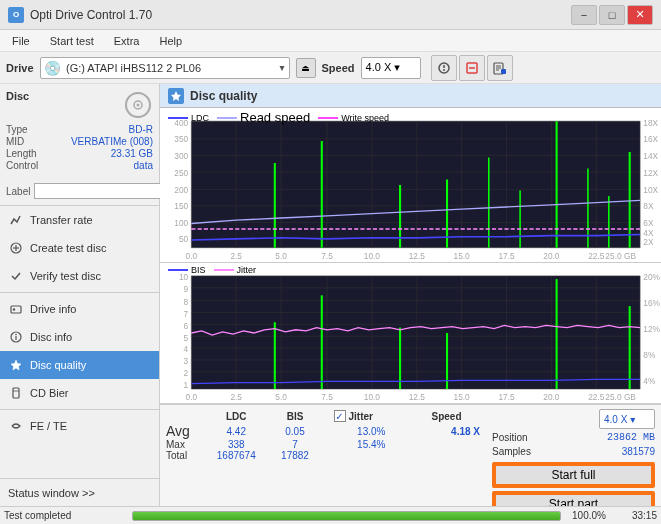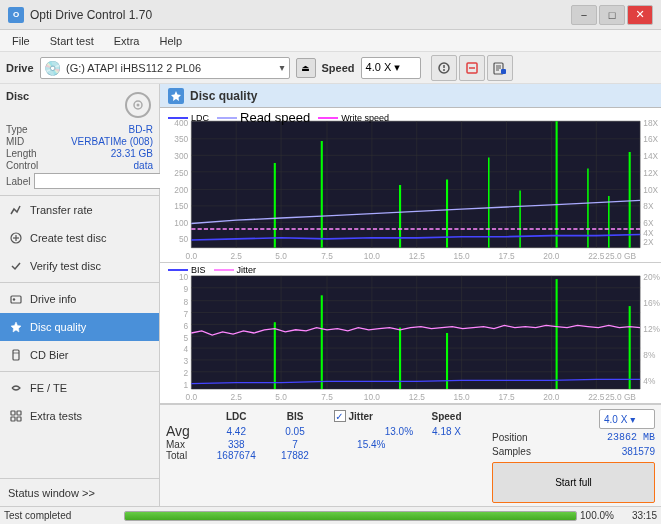--- a/index.html
+++ b/index.html
@@ -33,21 +33,21 @@
     .main { display: flex; height: calc(524px - 30px - 22px - 32px - 18px); }
 
     
     .sidebar { width: 160px; background: #f0f0f0; border-right: 1px solid #ccc; display: flex; flex-direction: column; }
     .disc-section { padding: 6px; border-bottom: 1px solid #ccc; }
     .disc-header { display: flex; align-items: flex-start; justify-content: space-between; margin-bottom: 4px; }
     .disc-title { font-size: 11px; font-weight: bold; color: #333; }
     .disc-row { display: flex; justify-content: space-between; margin-bottom: 1px; gap: 28px; }
     .disc-key { font-size: 10px; color: #555; }
     .disc-val { font-size: 10px; color: #2255cc; }
-    .disc-label-row { display: flex; align-items: center; gap: 4px; margin-top: 2px; }
+    .disc-label-row { display: flex; align-items: center; gap: 4px; margin-top: 12px; }
     .disc-label-key { font-size: 10px; color: #555; }
     .disc-label-input { flex: 1; height: 16px; border: 1px solid #aaa; font-size: 10px; padding: 0 2px; }
     .disc-label-btn { width: 16px; height: 16px; background: #e0e0e0; border: 1px solid #aaa; border-radius: 2px; display: flex; align-items: center; justify-content: center; cursor: pointer; font-size: 9px; }
 
     .nav-item { display: flex; align-items: center; height: 28px; padding: 0 8px; cursor: pointer; gap: 6px; font-size: 11px; color: #333; }
     .nav-item.active { background: #4a90d9; color: white; }
     .nav-icon { width: 16px; height: 16px; display: flex; align-items: center; justify-content: center; }
     .nav-divider { height: 1px; background: #ccc; margin: 2px 0; }
 
     
@@ -55,27 +55,27 @@
 
     
     .dq-header { display: flex; align-items: center; background: #d8e8f8; height: 24px; padding: 0 8px; border-bottom: 1px solid #bbb; gap: 6px; }
     .dq-icon { width: 16px; height: 16px; background: #4a90d9; border-radius: 2px; display: flex; align-items: center; justify-content: center; }
     .dq-title { font-size: 12px; font-weight: bold; color: #333; }
 
     
     .charts { flex: 1; display: flex; flex-direction: column; padding: 0; overflow: hidden; }
     .chart-container { flex: 1; position: relative; border-bottom: 1px solid #ccc; }
     .chart-svg { width: 100%; height: 100%; }
-    .stats-btn { background: #e0e0e0; border: 1px solid #f97316; border-radius: 2px; font-size: 10px; padding: 14px 6px; cursor: pointer; min-width: 70px; text-align: center; }
+    .stats-btn { background: #e0e0e0; border: 4px solid #f97316; border-radius: 2px; font-size: 12px; padding: 2px 6px; cursor: pointer; min-width: 70px; text-align: center; }
     .speed-select-box { border: 1px solid #aaa; background: white; font-size: 10px; padding: 1px 4px; border-radius: 2px; display: flex; align-items: center; min-width: 56px; height: 20px; }
     .checkbox-box { width: 12px; height: 12px; border: 1px solid #888; background: white; display: flex; align-items: center; justify-content: center; }
     .checkbox-check { color: #2255cc; font-size: 10px; }
 
     
-    .status-bar { height: 18px; background: #f0f0f0; border-top: 1px solid #ccc; display: flex; align-items: center; gap: 0; padding: 0 4px; }
+    .status-bar { height: 18px; background: #f0f0f0; border-top: 1px solid #ccc; display: flex; align-items: center; gap: 8px; padding: 0 4px; }
     .status-text { font-size: 10px; color: #333; width: 120px; }
     .progress-bar { flex: 1; height: 10px; background: #ddd; border: 1px solid #aaa; border-radius: 2px; overflow: hidden; }
     .progress-fill { height: 100%; background: linear-gradient(to bottom, #66cc44, #44aa22); width: 100%; }
     .progress-pct { font-size: 10px; color: #333; width: 40px; text-align: center; }
     .status-time { font-size: 10px; color: #333; width: 40px; text-align: right; }
     .legend-item { display: flex; align-items: center; gap: 3px; }
   </style>
 </head>
 <body>
 
@@ -205,20 +205,30 @@
     <div class="nav-divider"></div>
     <div class="nav-item">
       <div class="nav-icon">
         <svg width="12" height="12" viewBox="0 0 12 12">
             <rect x="1" y="3" width="10" height="7" rx="1" fill="none" stroke="#555" stroke-width="1.2"></rect>
             <circle cx="4" cy="6.5" r="1.2" fill="#555"></circle>
           </svg>
       </div>
       <span>Drive info</span>
     </div>
+    <div class="nav-item">
+      <div class="nav-icon">
+        <svg width="12" height="12" viewBox="0 0 12 12">
+            <circle cx="6" cy="6" r="5" fill="none" stroke="#555" stroke-width="1.2"></circle>
+            <line x1="6" y1="5" x2="6" y2="9" stroke="#555" stroke-width="1.2"></line>
+            <circle cx="6" cy="3.5" r="0.8" fill="#555"></circle>
+          </svg>
+      </div>
+      <span>Disc info</span>
+    </div>
     <div class="nav-item active">
       <div class="nav-icon">
         <svg width="12" height="12" viewBox="0 0 12 12">
             <polygon points="6,1 7.5,4.5 11,5 8.5,7.5 9,11 6,9 3,11 3.5,7.5 1,5 4.5,4.5" fill="white" stroke="white" stroke-width="0.5"></polygon>
           </svg>
       </div>
       <span>Disc quality</span>
     </div>
     <div class="nav-item">
       <div class="nav-icon">
@@ -230,31 +240,20 @@
       <span>CD Bier</span>
     </div>
     <div class="nav-divider"></div>
     <div class="nav-item">
       <div class="nav-icon">
         <svg width="12" height="12" viewBox="0 0 12 12">
             <path d="M2,6 Q6,2 10,6 Q6,10 2,6" fill="none" stroke="#555" stroke-width="1.2"></path>
           </svg>
       </div>
       <span>FE / TE</span>
-    </div>
-    <div class="nav-item">
-      <div class="nav-icon">
-        <svg width="12" height="12" viewBox="0 0 12 12">
-            <rect x="1" y="1" width="4" height="4" rx="0.5" fill="none" stroke="#555" stroke-width="1.2"></rect>
-            <rect x="7" y="1" width="4" height="4" rx="0.5" fill="none" stroke="#555" stroke-width="1.2"></rect>
-            <rect x="1" y="7" width="4" height="4" rx="0.5" fill="none" stroke="#555" stroke-width="1.2"></rect>
-            <rect x="7" y="7" width="4" height="4" rx="0.5" fill="none" stroke="#555" stroke-width="1.2"></rect>
-          </svg>
-      </div>
-      <span>Extra tests</span>
     </div>
 
     <div style="flex:1;"></div>
 
     <div class="nav-item" style="border-top:1px solid #ccc;">
       <span>Status window &gt;&gt;</span>
     </div>
   </div>
 
   <div class="content">
@@ -462,22 +461,22 @@
                 </td>
                 <td style="text-align:center; color:#333; font-weight:bold; padding:1px 4px;">Speed</td>
               </tr>
             </thead>
             <tbody>
               <tr>
                 <td style="color:#333; font-size:14px;">Avg</td>
                 <td style="text-align:center; color:#2255cc;">4.42</td>
                 <td style="text-align:center; color:#2255cc;">0.05</td>
                 <td></td>
-                <td style="text-align:right; color:#2255cc;">13.0%</td>
-                <td style="text-align:center; color:#2255cc;">4.18 X</td>
+                <td style="text-align:center; color:#2255cc;">13.0%</td>
+                <td style="text-align:right; color:#2255cc;font-weight:bold;">4.18 X</td>
               </tr>
               <tr>
                 <td style="color:#333; font-size:10px;">Max</td>
                 <td style="text-align:center; color:#2255cc;">338</td>
                 <td style="text-align:center; color:#2255cc;">7</td>
                 <td></td>
                 <td style="text-align:center; color:#2255cc;">15.4%</td>
                 <td></td>
               </tr>
               <tr>

